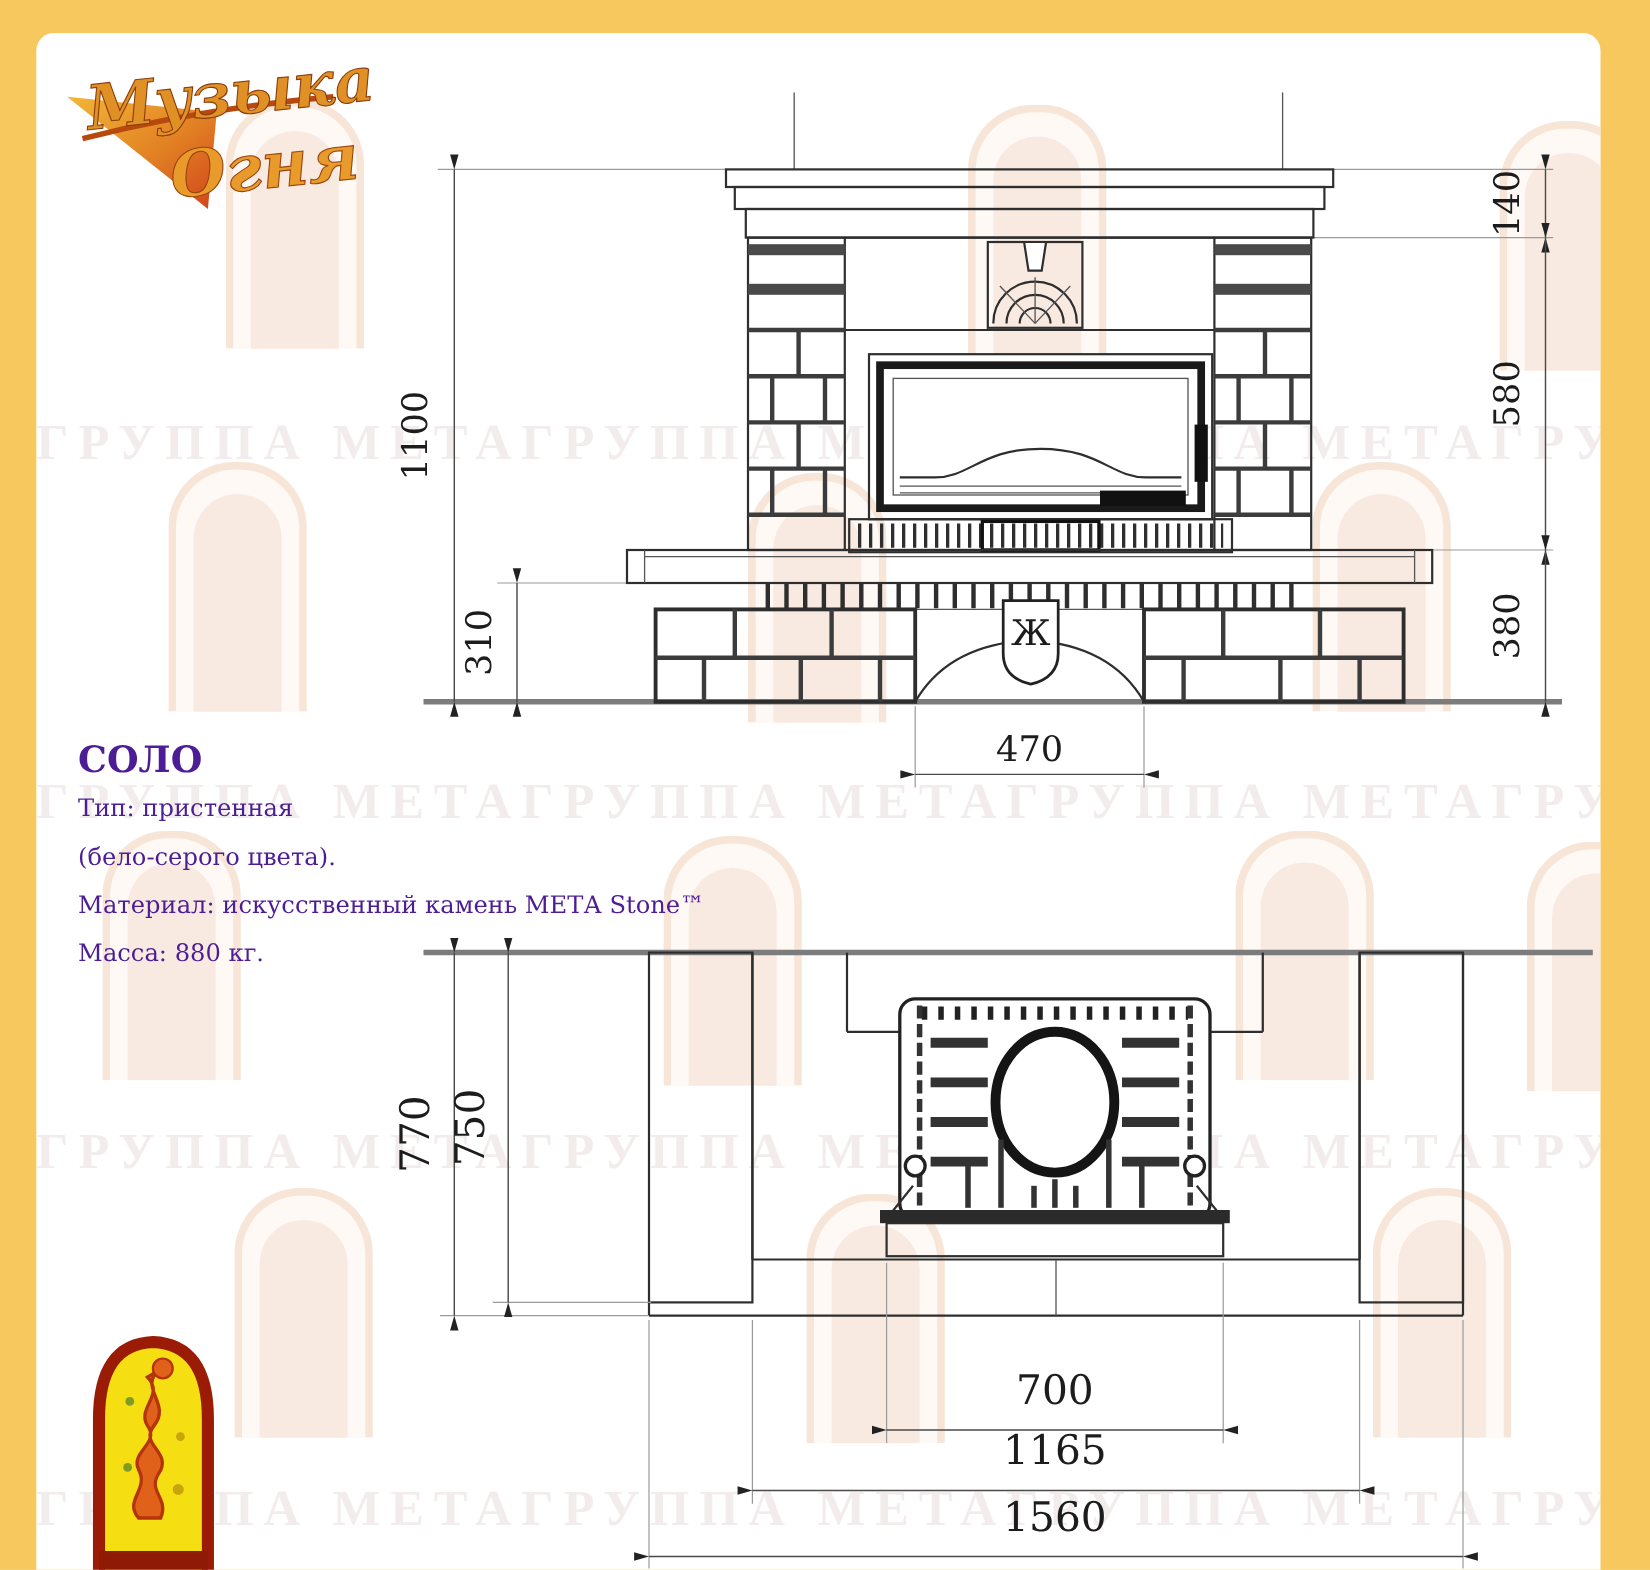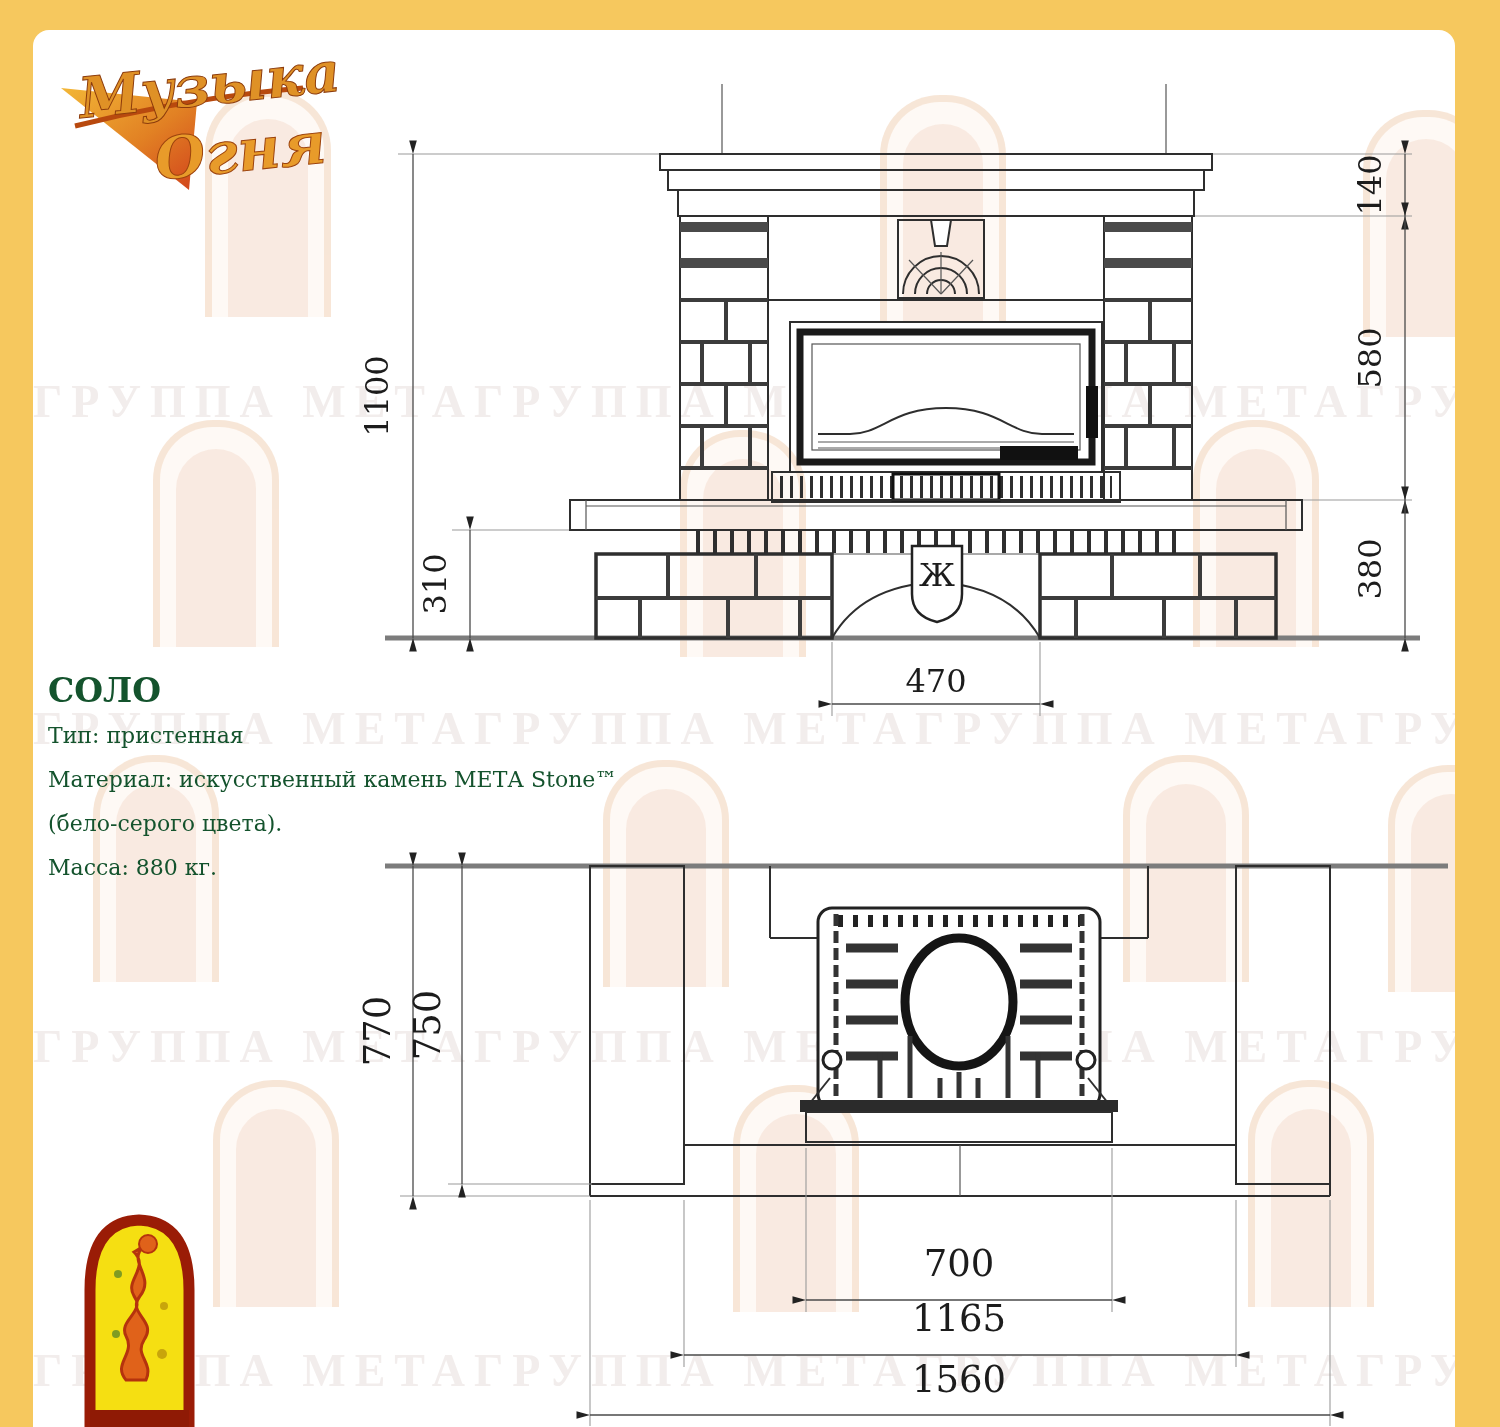--- a/index.html
+++ b/index.html
@@ -21,21 +21,21 @@
   .ln{stroke:#2e2e2e;stroke-width:2;fill:none;}
   .ln3{stroke:#2e2e2e;stroke-width:3.5;fill:none;}
   .thin{stroke:#555;stroke-width:1.2;fill:none;}
   .heavy{stroke:#7c7c7c;stroke-width:5;fill:none;}
   .ext{stroke:#9a9a9a;stroke-width:1.1;fill:none;}
   .dim{stroke:#4a4a4a;stroke-width:1.3;fill:none;}
   .lat{stroke:#3c3c3c;stroke-width:4;fill:none;}
   .dimtxt{font-family:"DejaVu Serif",serif;font-size:32px;fill:#1c1c1c;text-anchor:middle;}
   .dimtxt-big{font-family:"DejaVu Serif",serif;font-size:37px;fill:#1c1c1c;text-anchor:middle;}
   
-  #product{position:absolute;left:48px;top:668px;color:#14532d;}
+  #product{position:absolute;left:71px;top:668px;color:#4c1d95;}
   #product .name{font-weight:bold;font-size:33px;line-height:46px;}
   #product .row{font-size:22px;line-height:44px;}
 </style>
 </head>
 <body>
 
 <div id="frame">
 <div id="paper">
 
   <div class="wm-arch" style="left:172px;top:60px;"></div>
@@ -225,22 +225,22 @@
   </g>
   <g>
     <line class="dim" x1="832" y1="704" x2="1040" y2="704" marker-start="url(#ar1)" marker-end="url(#ar1)"></line>
     <text class="dimtxt" x="936" y="692">470</text>
   </g>
 </svg>
 
 <div id="product">
   <div class="name">СОЛО</div>
   <div class="row">Тип: пристенная</div>
+  <div class="row">(бело-серого цвета).</div>
   <div class="row">Материал: искусственный камень МЕТА Stone™</div>
-  <div class="row">(бело-серого цвета).</div>
   <div class="row">Масса: 880 кг.</div>
 </div>
 
 <svg style="left:380px;top:850px;" width="1075" height="577" viewBox="380 850 1075 577">
   <defs>
     <marker id="ar2" viewBox="0 0 13 8" refX="1" refY="4" markerWidth="15" markerHeight="9" orient="auto-start-reverse" markerUnits="userSpaceOnUse">
       <path d="M1,4 L13,0.6 L13,7.4 z" fill="#222"></path>
     </marker>
   </defs>
 

